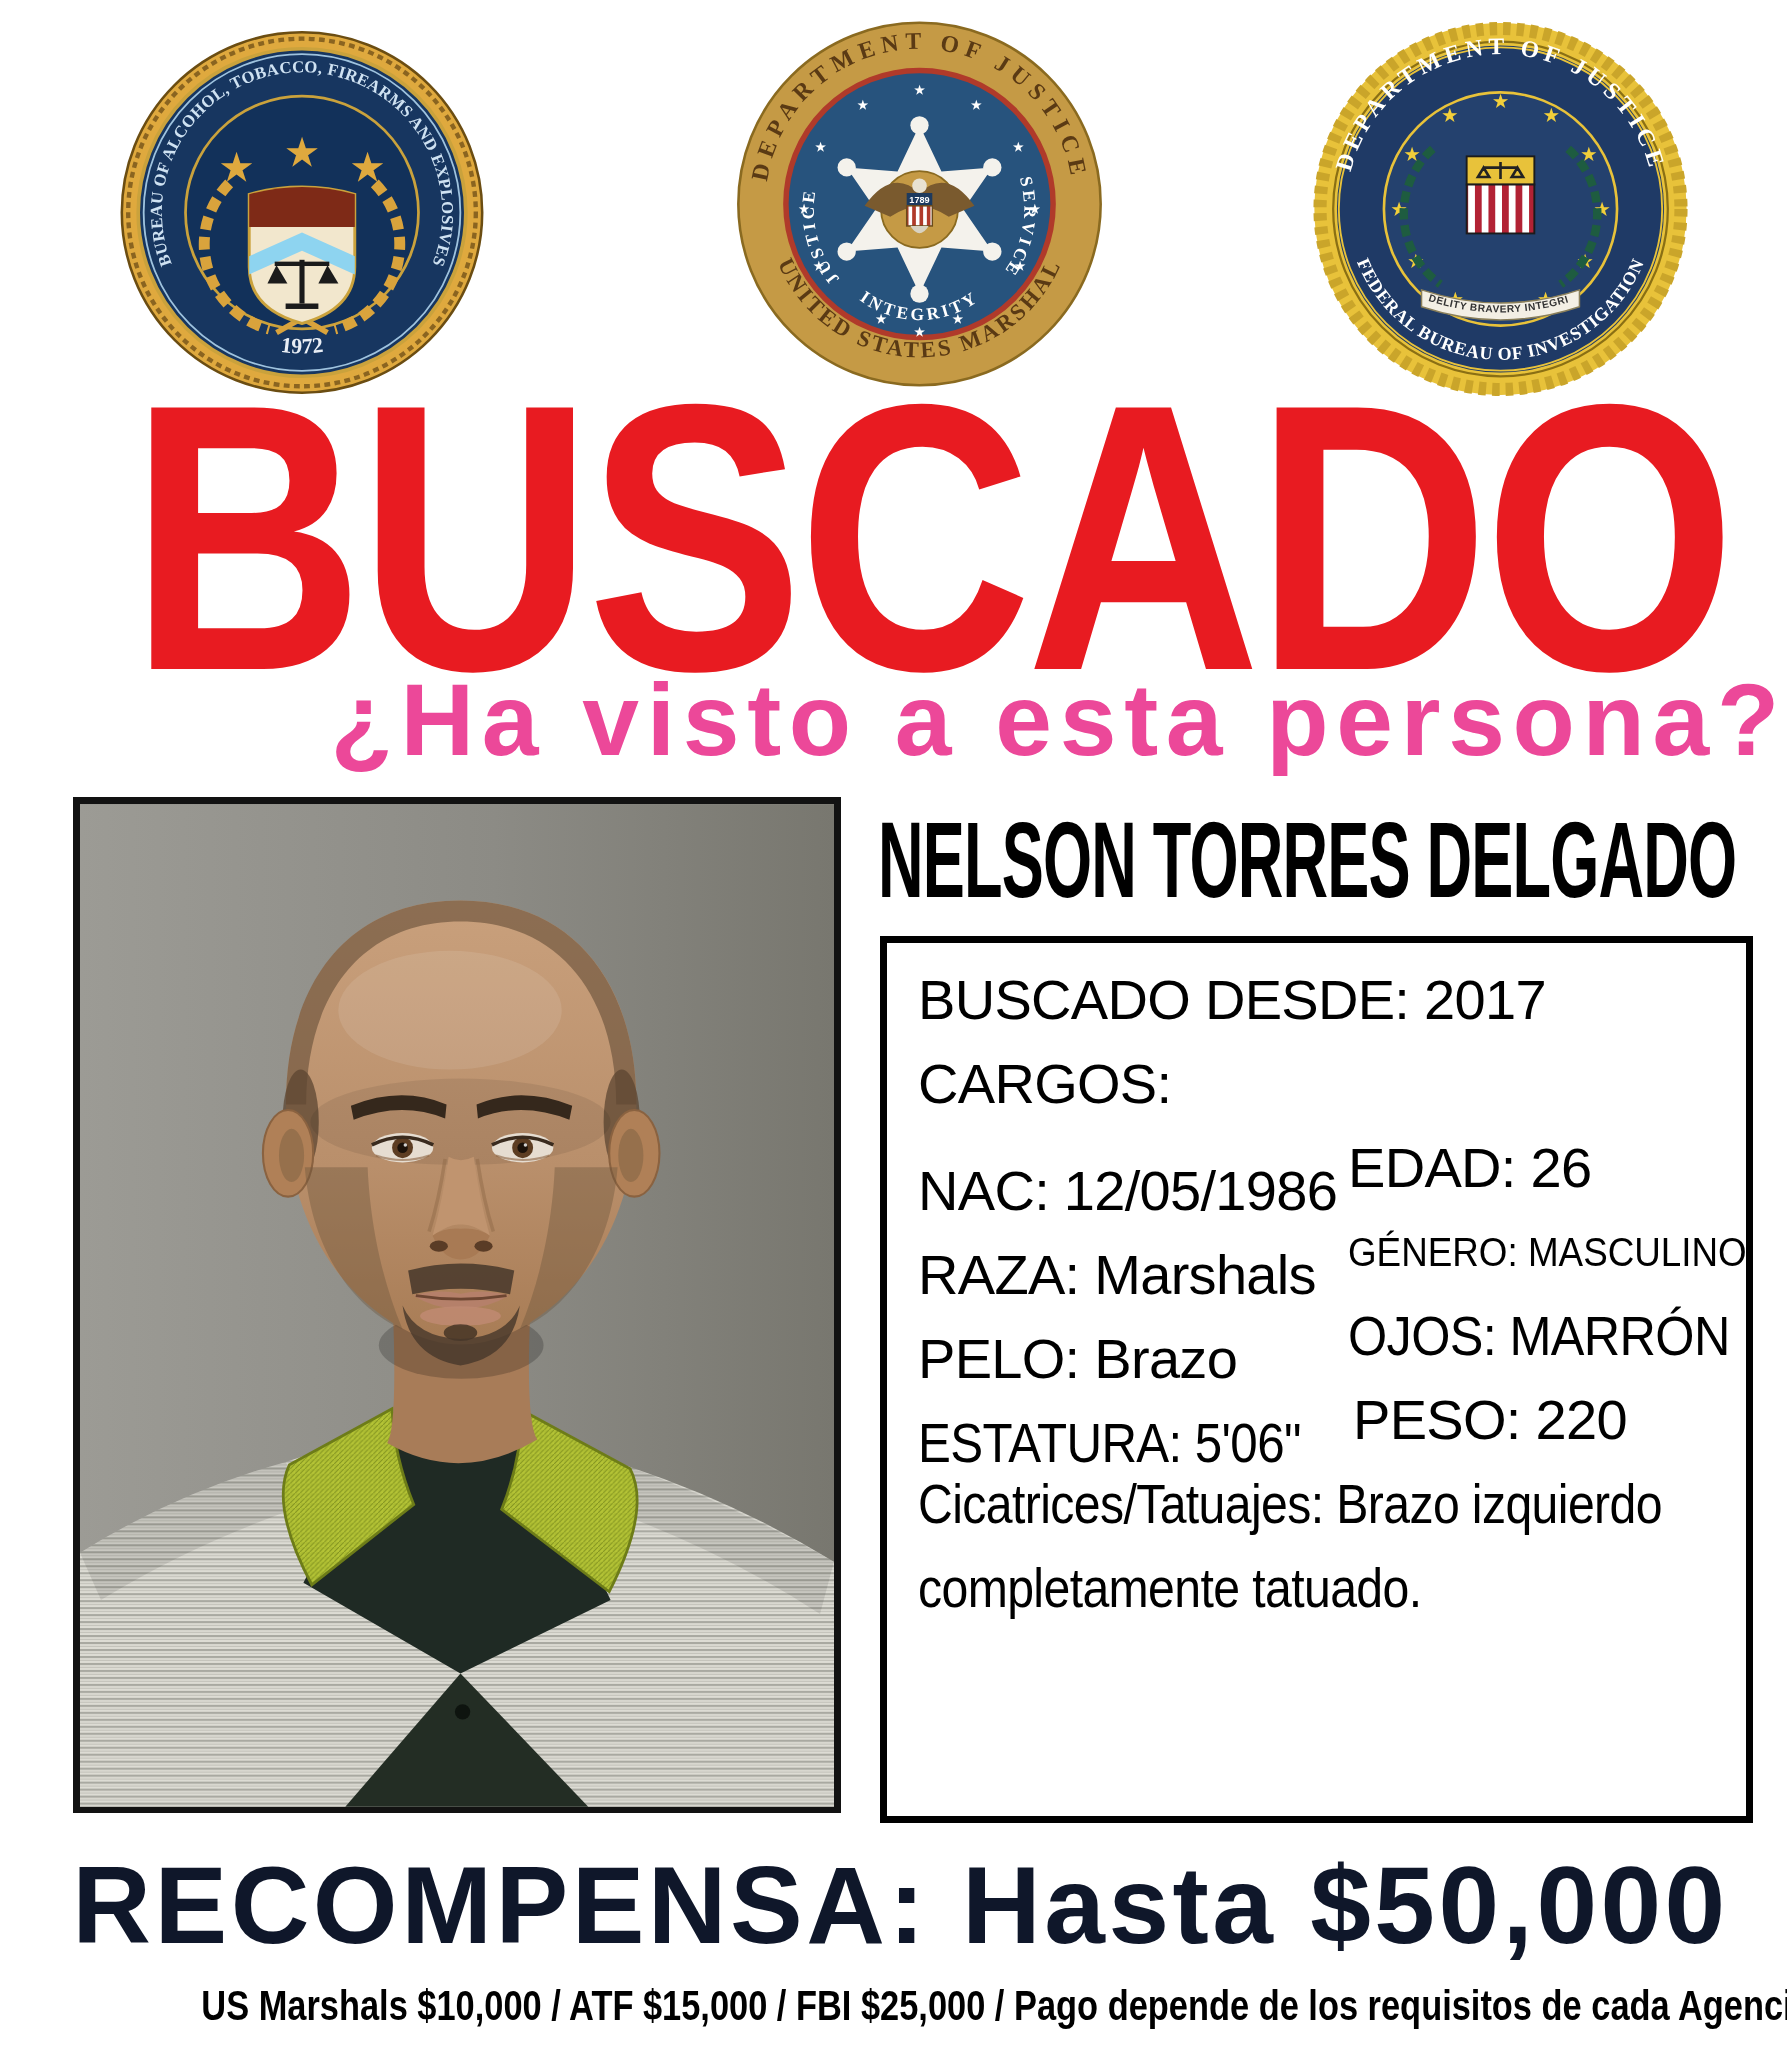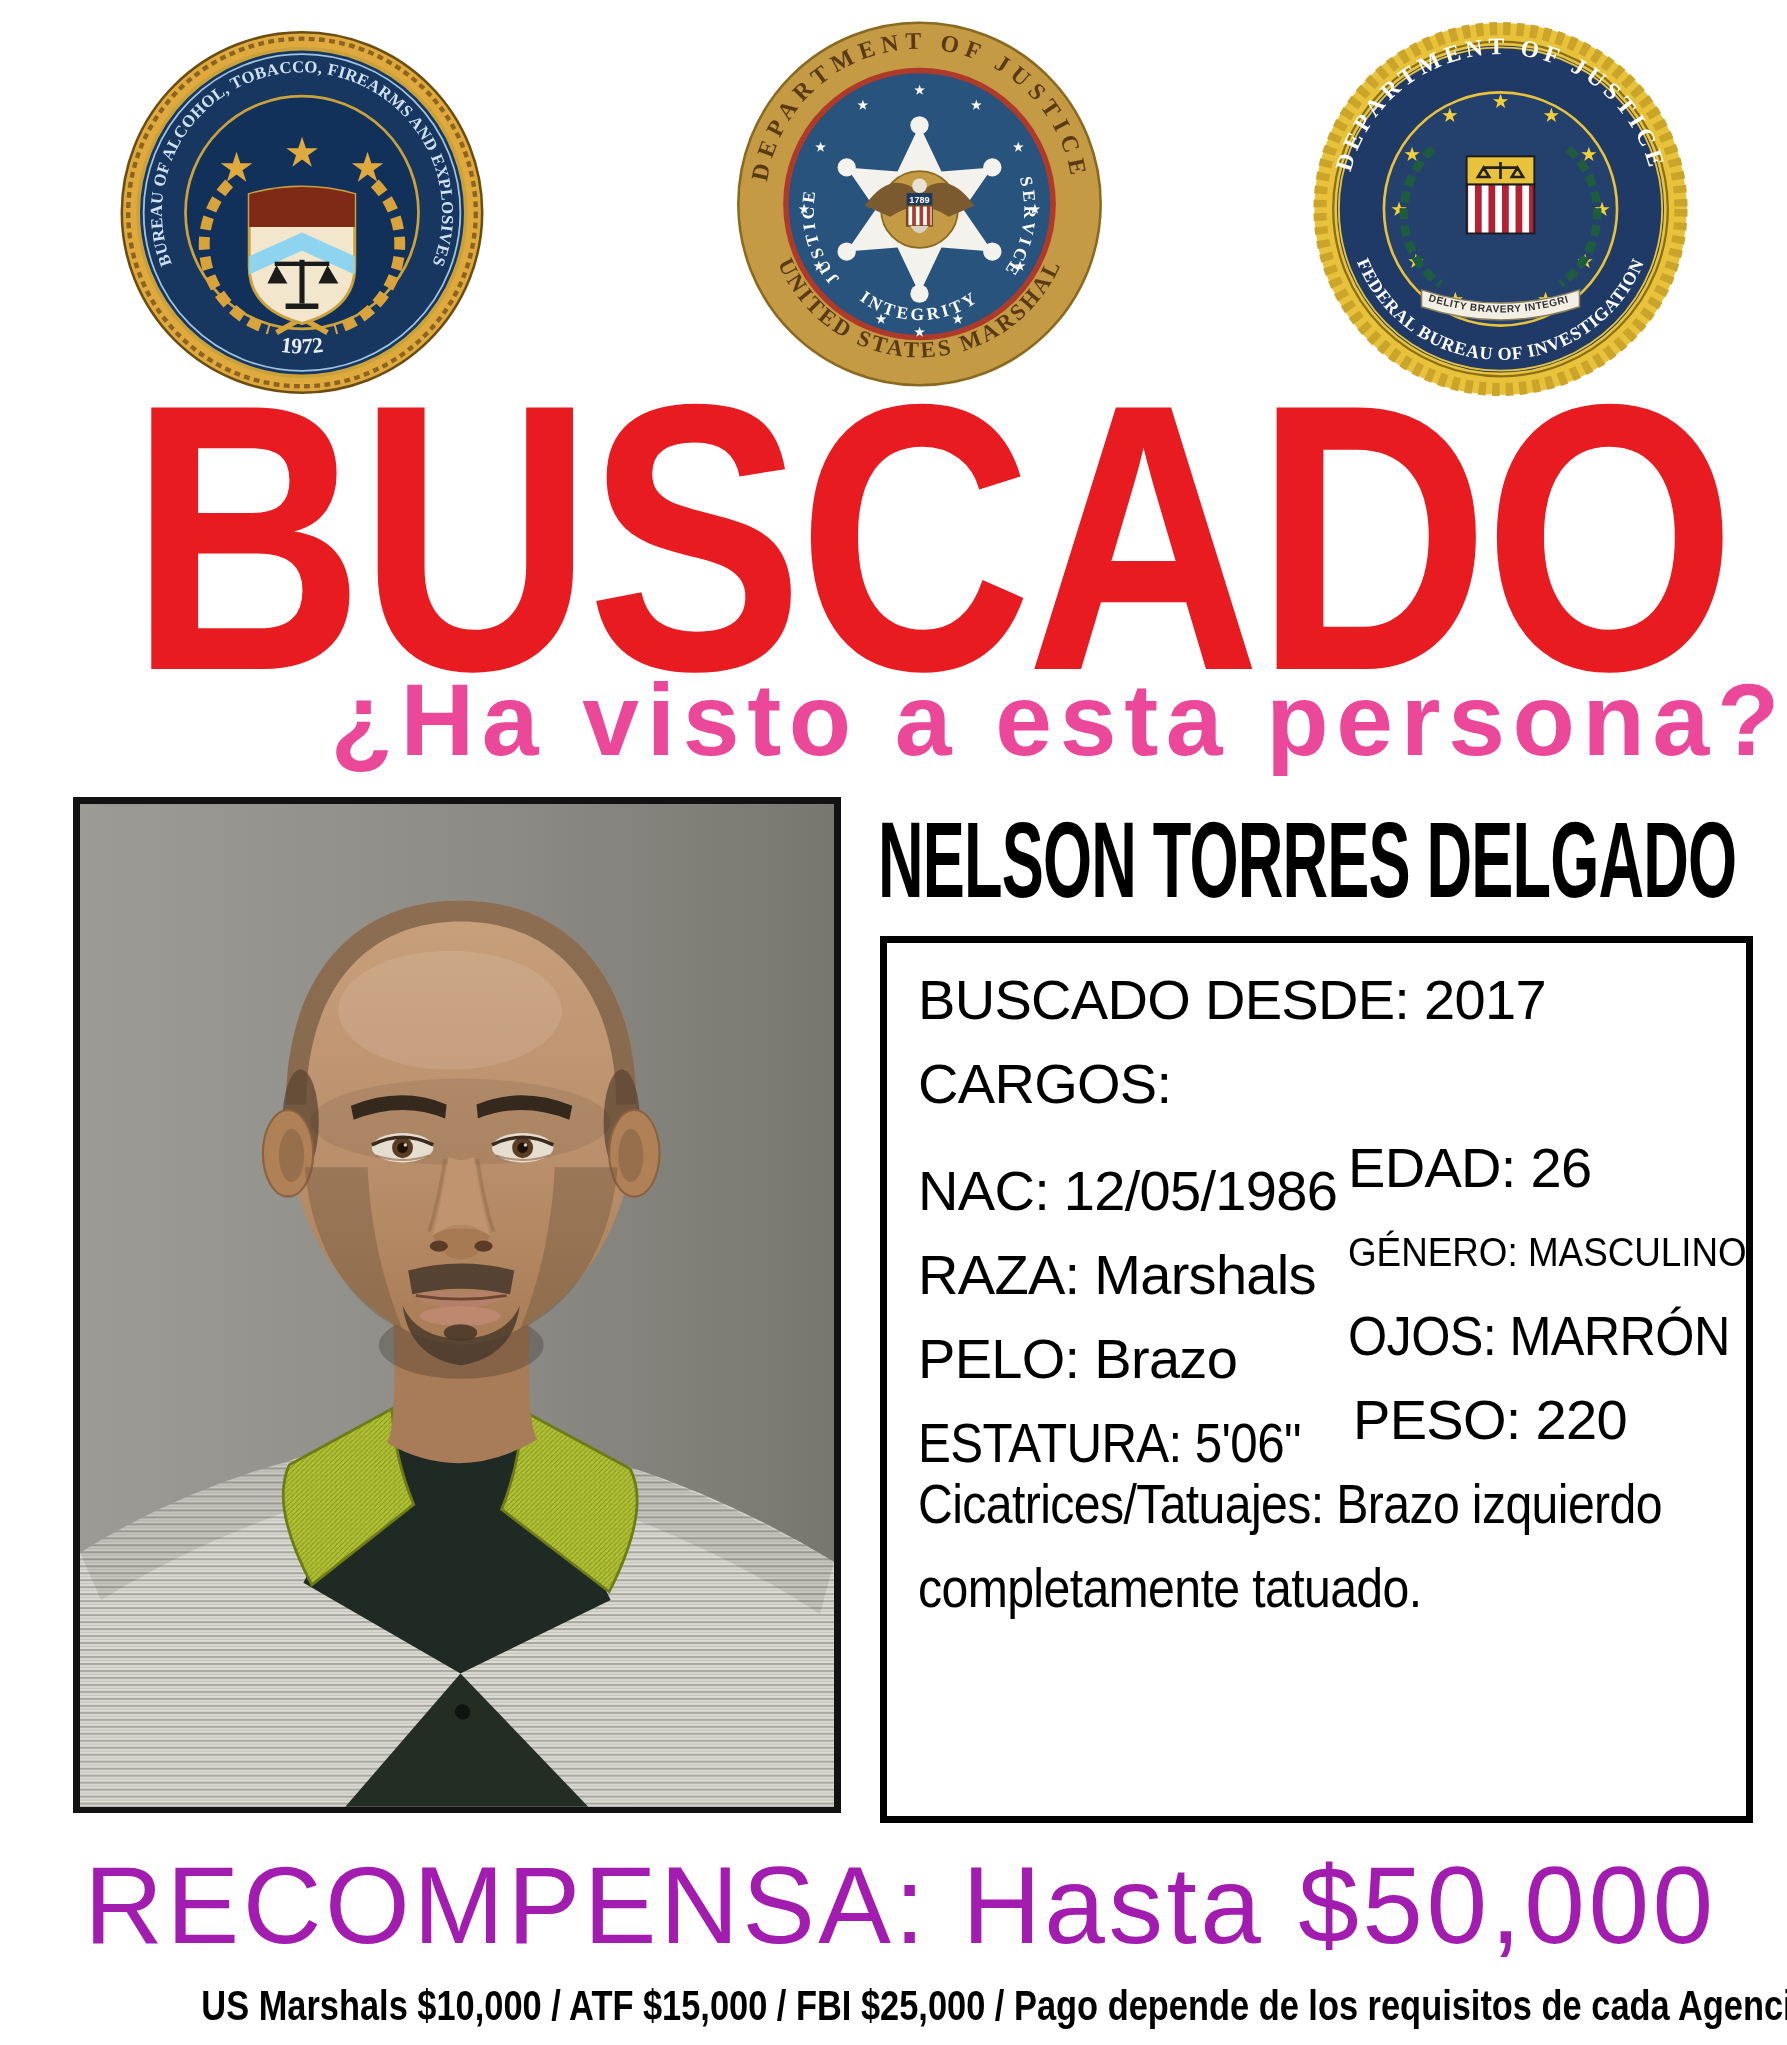--- a/index.html
+++ b/index.html
@@ -31,22 +31,22 @@
   .infobox{left:880px;top:936px;width:873px;height:887px;border:7px solid #000;
          box-sizing:border-box;padding:15.4px 0 0 31px;}
   .row{height:84px;display:flex;align-items:center;font-weight:400;font-size:56px;
        letter-spacing:-0.7px;line-height:1;white-space:nowrap;}
   .row .lcol{flex:0 0 430px;margin-top:45px;}
   .row .sm{font-size:40px;letter-spacing:0;transform:scaleX(.92);transform-origin:0 50%;display:inline-block;}
   .row .cond88{display:inline-block;transform:scaleX(.88);transform-origin:0 50%;}
   .row .cond86{display:inline-block;transform:scaleX(.86);transform-origin:0 50%;}
   .row .cond90{display:inline-block;transform:scaleX(.90);transform-origin:0 50%;}
   
-  .reward{left:0;right:0;top:1851px;text-align:center;font-weight:400;font-size:109px;
-          line-height:1;letter-spacing:3.5px;color:#a21caf;white-space:nowrap;padding-left:14px;}
+  .reward{left:0;right:0;top:1851px;text-align:center;font-weight:700;font-size:109px;
+          line-height:1;letter-spacing:3.5px;color:#0f172a;white-space:nowrap;padding-left:14px;}
   .breakdown-wrap{left:0;right:0;top:1984px;text-align:center;white-space:nowrap;}
   .breakdown{display:inline-block;font-weight:700;font-size:43px;line-height:1;
           transform:scaleX(.80);transform-origin:50% 50%;letter-spacing:0;}
 </style>
 </head>
 <body>
 
 <div class="seal seal-atf">
   <svg viewBox="0 0 200 200">
     <defs>

